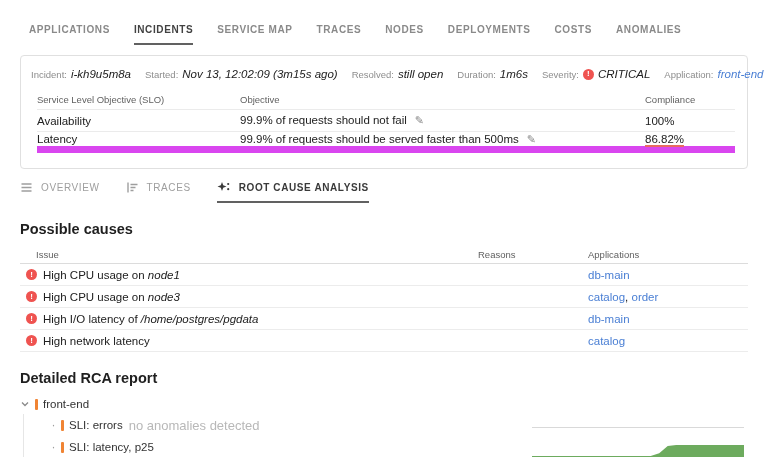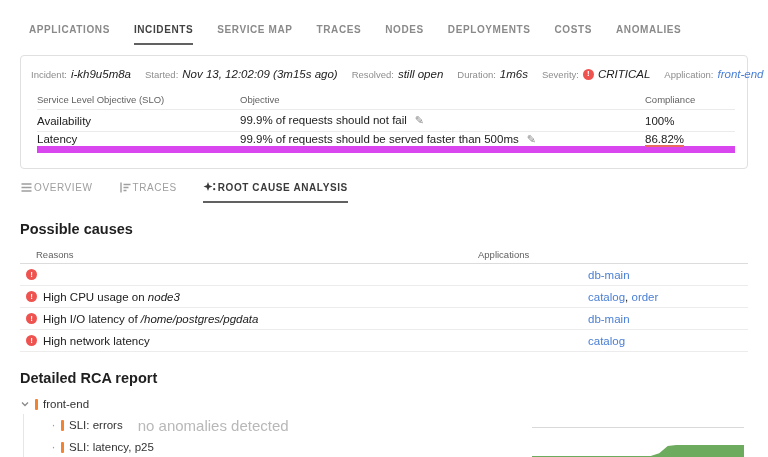--- a/index.html
+++ b/index.html
@@ -28,21 +28,21 @@
   .slo { margin:9px 0 0 6px; }
   .slo-row { display:grid; grid-template-columns:203px 405px 1fr; align-items:center; }
   .slo-head { height:20px; font-size:9.5px; color:#616161; }
   .slo-body { height:22px; font-size:11.5px; color:#212121; border-top:1px solid #ebebeb; }
   .slo-body:last-child { border-bottom:7px solid #d946ef; }
   .pencil { font-size:11px; color:#8a8a8a; margin-left:8px; cursor:pointer; }
   .violated { border-bottom:2px solid #e96b62; padding-bottom:0px; }
 
   
   .subtabs { display:flex; gap:26px; margin:12px 20px 0; }
-  .subtab { display:flex; align-items:center; gap:1px; font-size:10px; letter-spacing:.6px;
+  .subtab { display:flex; align-items:center; gap:8px; font-size:10px; letter-spacing:.6px;
     color:#9e9e9e; padding-bottom:7px; border-bottom:2px solid transparent; cursor:pointer; }
   .subtab.active { color:#3a3a3a; font-weight:bold; border-color:#616161; }
   .subtab svg { display:block; }
 
   h2 { font-size:14.5px; font-weight:bold; color:#1f1f1f; margin:18px 20px 0; }
 
   
   .causes { margin:9px 20px 0; }
   .cause-row { display:grid; grid-template-columns:458px 110px 1fr; align-items:center; }
   .cause-head { height:18px; font-size:9.5px; color:#616161; border-bottom:1px solid #dcdcdc; }
@@ -53,21 +53,21 @@
   .apps-cell a { font-size:11.5px; }
 
   
   .tree { margin:8px 20px 0; font-size:11.5px; color:#333; }
   .tree-row { display:flex; align-items:center; gap:5px; height:20px; cursor:pointer; }
   .chev { display:inline-flex; width:10px; color:#8a8a8a; flex:0 0 auto; }
   .obar { width:3px; height:11px; border-radius:1px; flex:0 0 auto; }
   .dot { color:#9e9e9e; font-size:12px; width:5px; text-align:center; flex:0 0 auto; }
   .tree-children { margin-left:3px; border-left:1px solid #e6e6e6; }
   .tree-children .tree-row { height:22px; padding-left:27px; }
-  .note { font-size:15px; color:#b8b8b8; margin-left:10px; }
+  .note { font-size:13px; color:#b8b8b8; margin-left:1px; }
   .spark { width:212px; height:16px; margin-left:auto; margin-right:4px;
     align-self:flex-end; flex:0 0 auto; }
 </style>
 </head>
 <body>
 
 <nav class="nav">
     <div class="nav-tab">APPLICATIONS</div>
     <div class="nav-tab active">INCIDENTS</div>
     <div class="nav-tab">SERVICE MAP</div>
@@ -153,27 +153,29 @@
           <circle cx="11.2" cy="8.2" r="1.1" fill="currentColor"></circle>
         </svg>
       </span>
       <span>ROOT CAUSE ANALYSIS</span>
     </div>
   </div>
 
 <h2>Possible causes</h2>
 <div class="causes">
   <div class="cause-row cause-head">
+      <div>Issue</div>
       <div>Reasons</div>
       <div>Applications</div>
     </div>
   <div id="causes-body">
       <div class="cause-row cause-body">
         <div class="issue-cell">
           <span class="err-ic" style="background: rgb(239, 83, 80);">!</span>
+          <span><span>High CPU usage on </span><i>node1</i></span>
         </div>
         <div></div>
         <div class="apps-cell"><a class="link">db-main</a></div>
       </div>
       <div class="cause-row cause-body">
         <div class="issue-cell">
           <span class="err-ic" style="background: rgb(239, 83, 80);">!</span>
           <span><span>High CPU usage on </span><i>node3</i></span>
         </div>
         <div></div>

